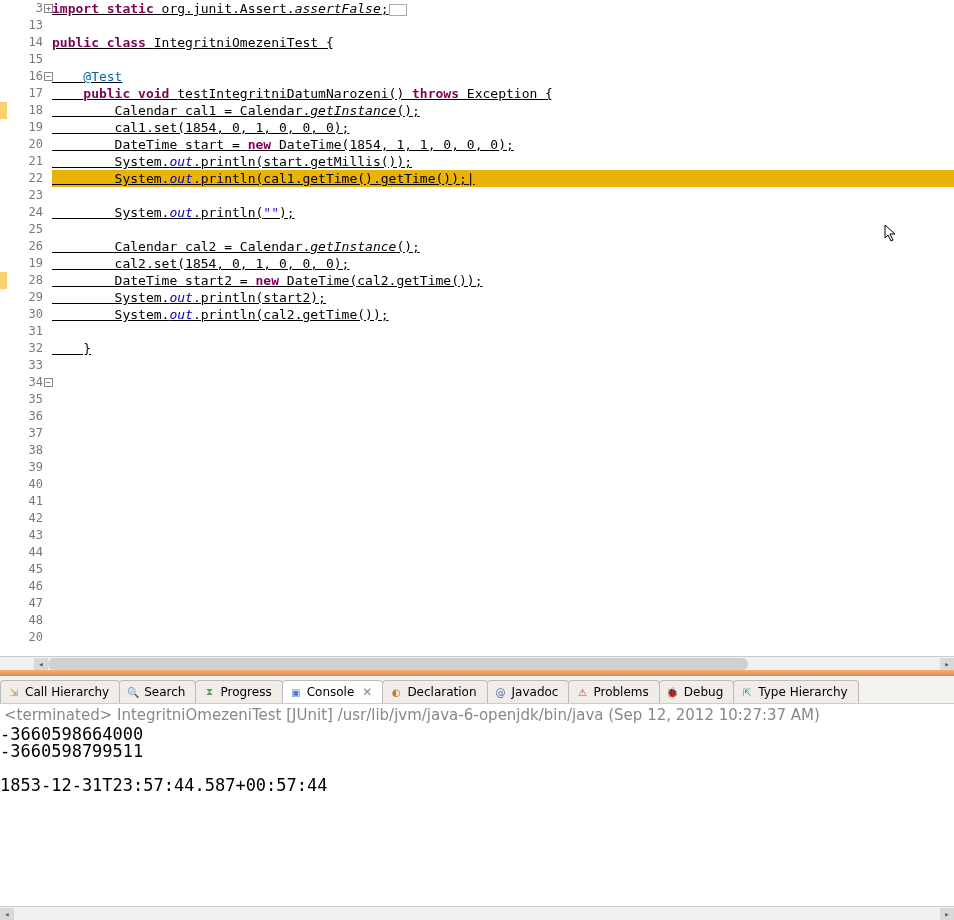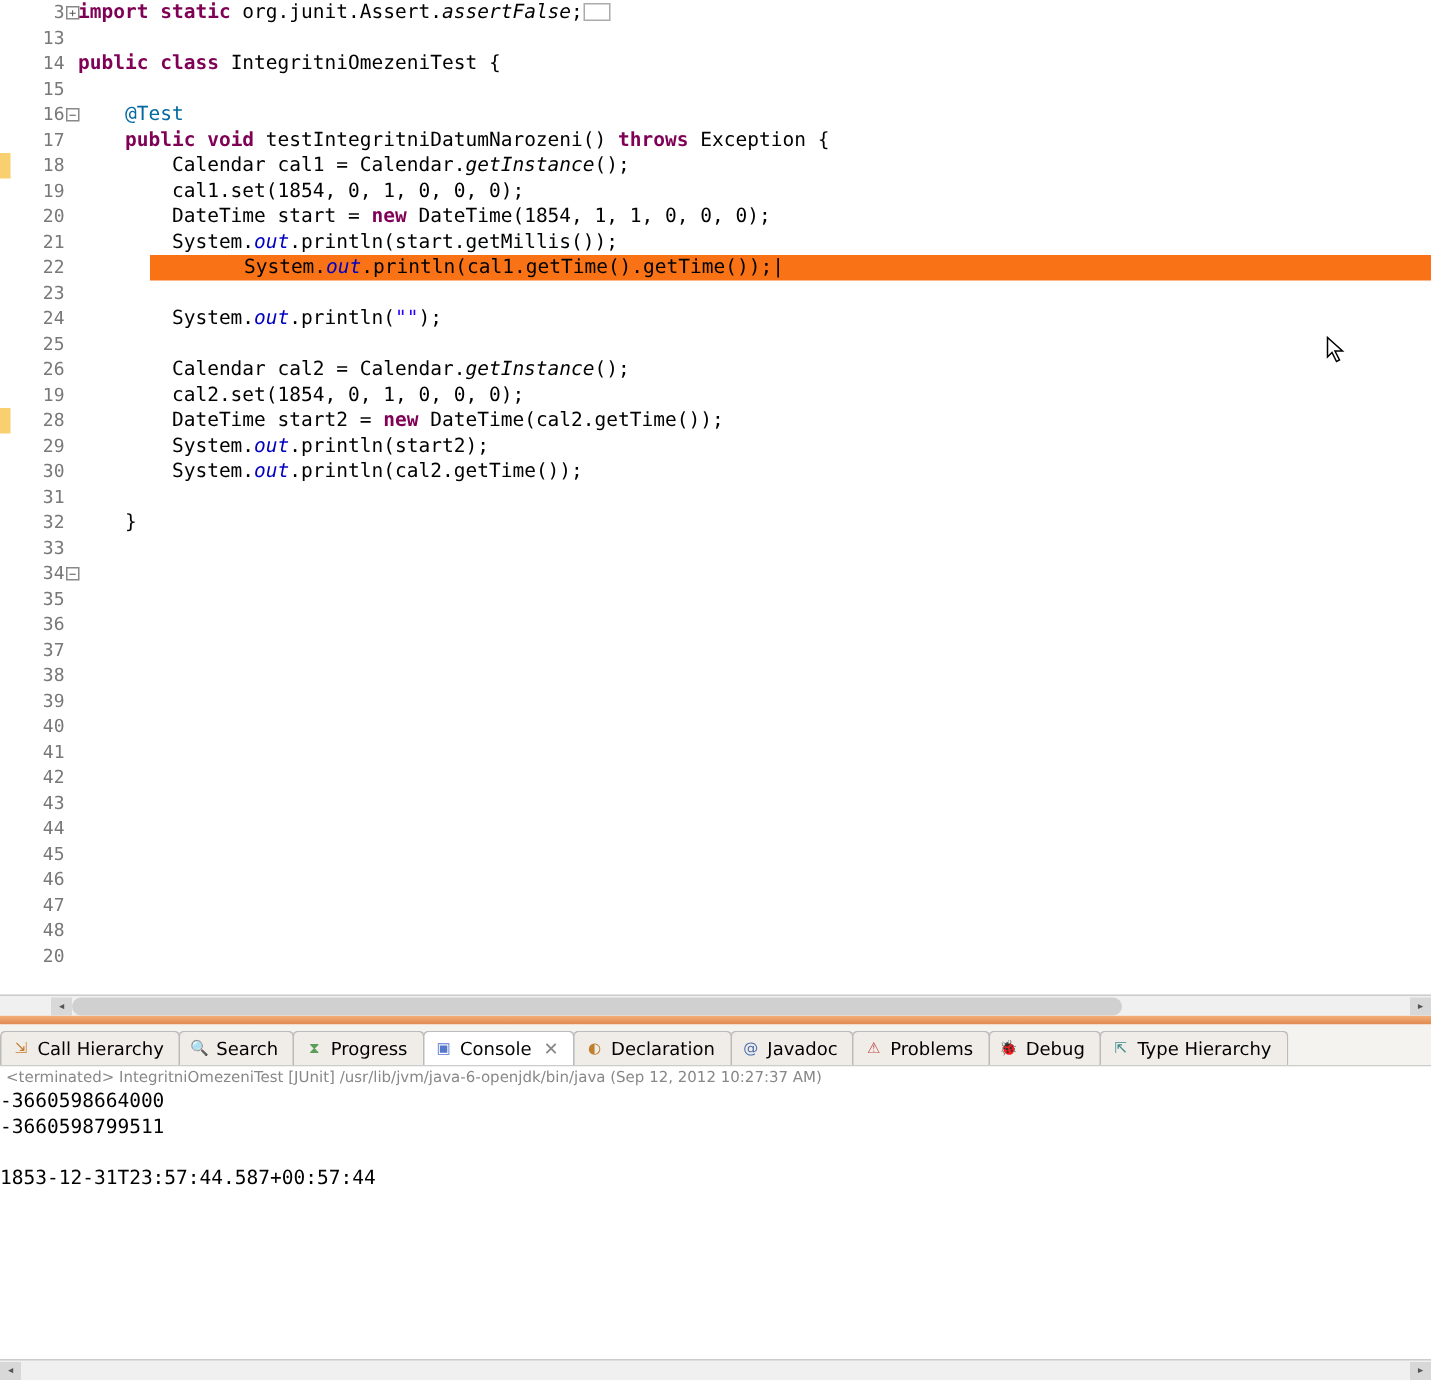--- a/index.html
+++ b/index.html
@@ -53,24 +53,24 @@
     flex: 1;
     padding-left: 4px;
     font-family: "DejaVu Sans Mono", Consolas, monospace;
     font-size: 13px;
     white-space: pre;
     position: relative;
   }
   .code-line {
     height: 17px;
     line-height: 17px;
+    text-decoration: underline;
   }
   .code-line.highlighted {
-    background: #f97316;
-    margin-left: 48px;
+    background: #eab308;
   }
   .kw { color: #7f0055; font-weight: bold; }
   .fld { color: #0000c0; font-style: italic; text-align: center; }
   .str { color: #2a00ff; }
   .ann { color: #0369a1; }
   .ital { font-style: italic; }
   .left-strip {
     width: 8px;
     background: #ffffff;
     position: relative;
@@ -147,29 +147,29 @@
     font-size: 10px;
   }
   .close-x {
     color: #888;
     font-size: 12px;
     margin-left: 4px;
   }
   .console-header {
     padding: 2px 4px;
     font-family: "DejaVu Sans", Arial, sans-serif;
-    font-size: 10px;
+    font-size: 15px;
     color: #888;
     background: #fff;
   }
   .console-body {
     flex: 0 0 180px;
     background: #fff;
     font-family: "DejaVu Sans Mono", Consolas, monospace;
-    font-size: 13px;
+    font-size: 17px;
     white-space: pre;
     padding: 0 0 0 0;
   }
   .console-line { height: 17px; line-height: 17px; }
   .bottom-hscroll {
     height: 14px;
     background: #f0f0f0;
     border-top: 1px solid #ccc;
     position: relative;
   }

